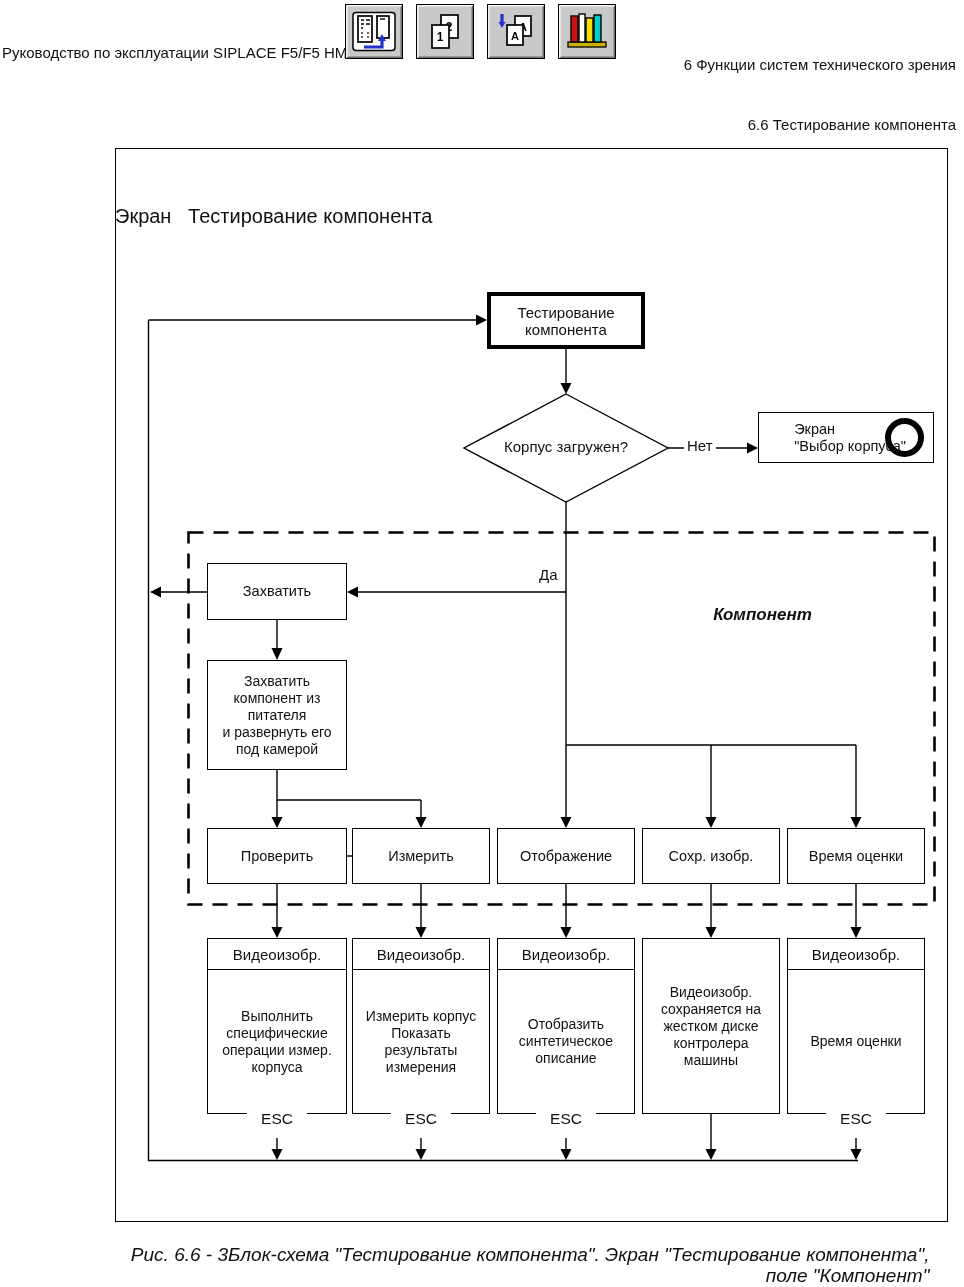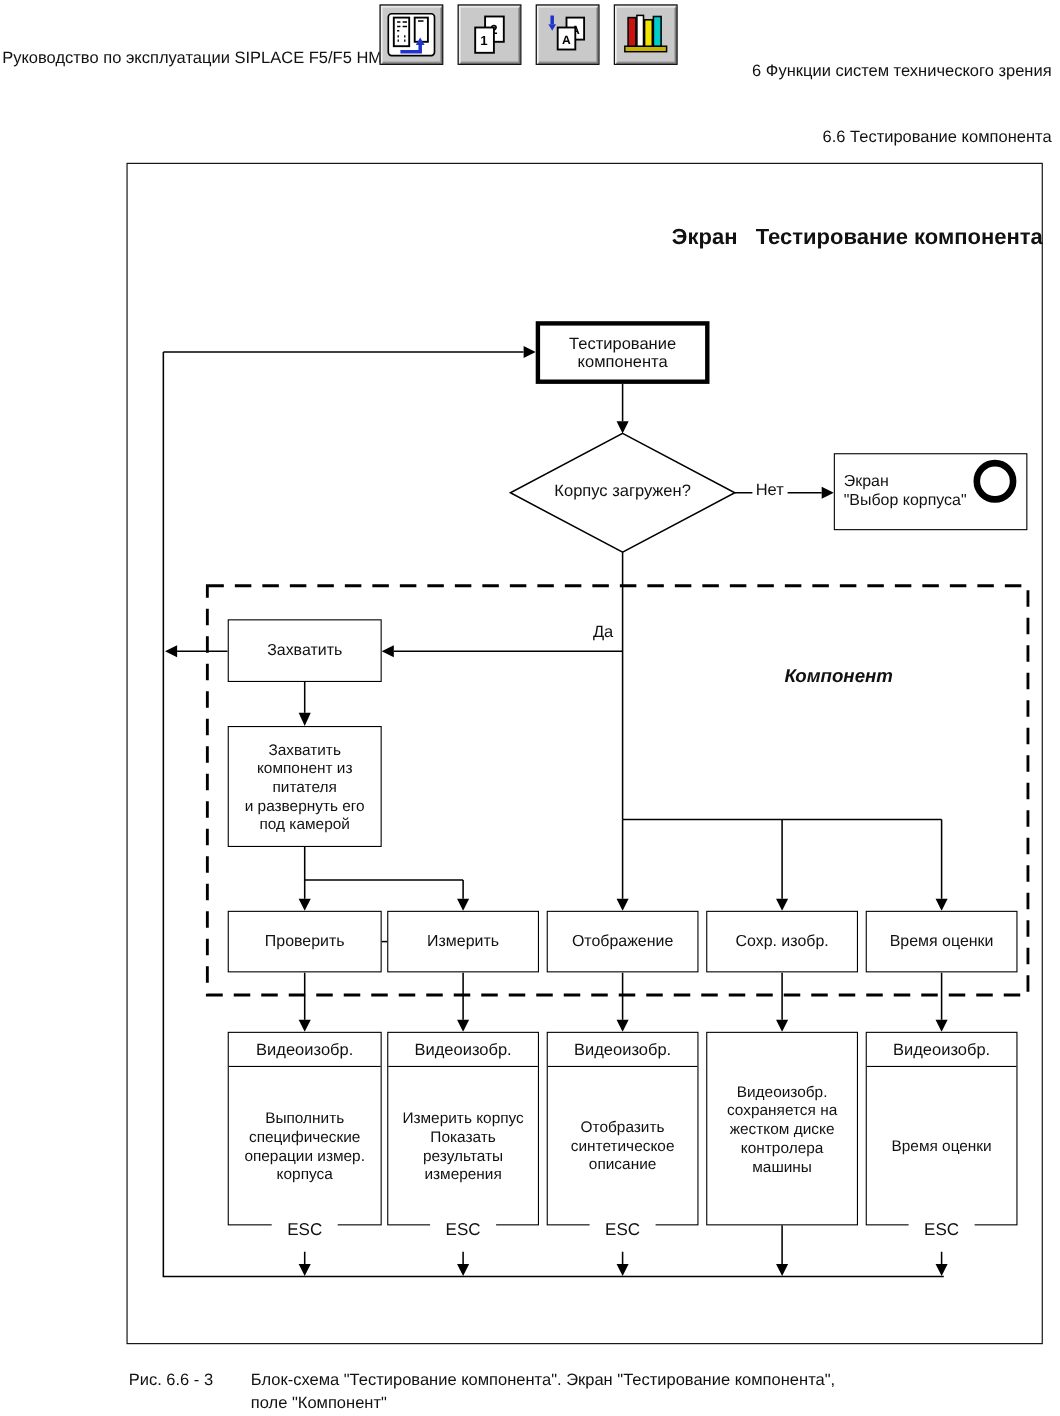--- a/index.html
+++ b/index.html
@@ -17,32 +17,32 @@
   .toolbar{left:345px;top:4px;display:flex;gap:13px;}
   .tbtn{
     width:58px;height:55px;background:#c9c9c9;border:1px solid #000;
     box-shadow:inset 1px 1px 0 #f2f2f2,inset -1px -1px 0 #6e6e6e,
                inset 2px 2px 0 #e2e2e2,inset -2px -2px 0 #9a9a9a;
     display:flex;align-items:center;justify-content:center;padding:0;cursor:pointer;
   }
   .tbtn svg{display:block;}
   
   .frame{left:115px;top:148px;width:833px;height:1074px;border:1.5px solid #000;box-sizing:border-box;}
-  .fig-title{left:115px;top:205px;width:833px;text-align:right;font-size:20px;font-weight:bold;white-space:pre;}
-  .caption{left:117px;top:1244px;display:flex;font-size:15px;line-height:21px;}
+  .fig-title{left:115px;top:205px;width:833px;text-align:left;font-size:20px;font-weight:normal;white-space:pre;}
+  .caption{left:117px;top:1244px;display:flex;font-style:italic;font-size:19px;line-height:21px;text-align:right;}
   .caption .cap-label{width:111px;flex:0 0 111px;}
   .caption .cap-text{white-space:pre-line;}
   
   .box{
     position:absolute;border:1.4px solid #000;background:#fff;box-sizing:border-box;
     display:flex;align-items:center;justify-content:center;text-align:center;
     font-size:14.5px;line-height:17px;white-space:pre-line;
   }
   .start-box{left:487px;top:292px;width:158px;height:57px;border-width:4px;font-size:15px;}
-  .screen-box{left:758px;top:412px;width:176px;height:70px;justify-content:flex-start;text-align:left;padding-left:8px;}
+  .screen-box{left:758px;top:412px;width:176px;height:51px;justify-content:center;text-align:left;padding-left:8px;}
   .screen-circle{position:absolute;right:9px;top:5px;width:27px;height:27px;border:6px solid #000;border-radius:50%;}
   .grab-box{left:207px;top:563px;width:140px;height:57px;}
   .grab-detail-box{left:207px;top:660px;width:140px;height:110px;font-size:14px;}
   .a1{left:207px;width:140px;} .a2{left:352px;width:138px;} .a3{left:497px;width:138px;}
   .a4{left:642px;width:138px;} .a5{left:787px;width:138px;}
   .action{top:828px;height:56px;}
   .vbox{top:938px;height:176px;flex-direction:column;align-items:stretch;justify-content:flex-start;padding:0;}
   .vbox-header{height:30px;flex:0 0 30px;border-bottom:1.4px solid #000;display:flex;align-items:center;justify-content:center;font-size:15px;}
   .vbox-body{flex:1;display:flex;align-items:center;justify-content:center;white-space:pre-line;font-size:14px;line-height:17px;}
   

